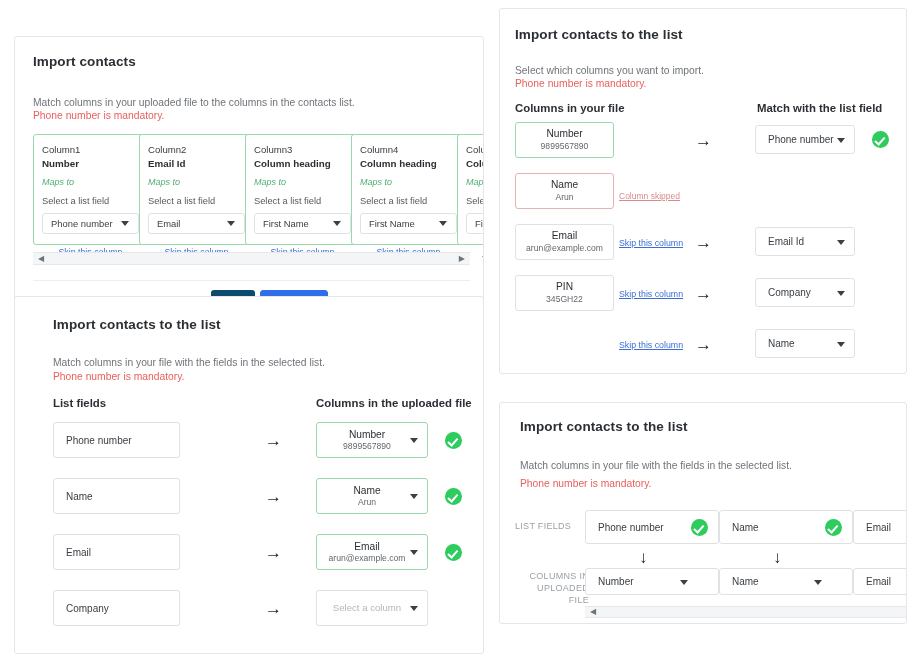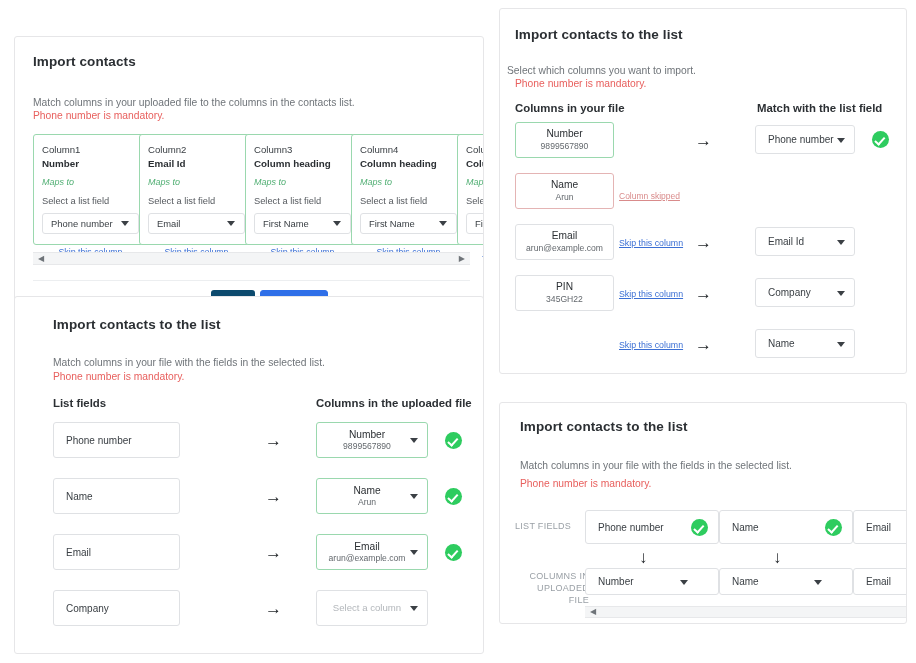--- a/index.html
+++ b/index.html
@@ -364,21 +364,21 @@
         </div>
         <span class="caret"></span>
       </div>
     </div>
   </div>
 
   <div class="panel" id="panel-select-columns">
 
     <div style="position:absolute; left:15px; top:18px;" class="panel-title">Import contacts to the list</div>
 
-    <div style="position:absolute; left:7px; top:54px;" class="desc">Select which columns you want to import.</div>
+    <div style="position:absolute; left:15px; top:54px;" class="desc">Select which columns you want to import.</div>
 
     <div style="position:absolute; left:15px; top:67px;" class="desc-warning">Phone number is mandatory.</div>
 
     <div style="position:absolute; left:15px; top:93px;" class="section-head">Columns in your file</div>
 
     <div style="position:absolute; left:257px; top:93px;" class="section-head">Match with the list field</div>
 
     <div class="row" style="left:15px; top:113px; width:390px; height:36px;">
       <div class="box two-line green" style="position:absolute; left:0; top:0; width:99px; height:36px;">
         <div class="l1">Number</div>

